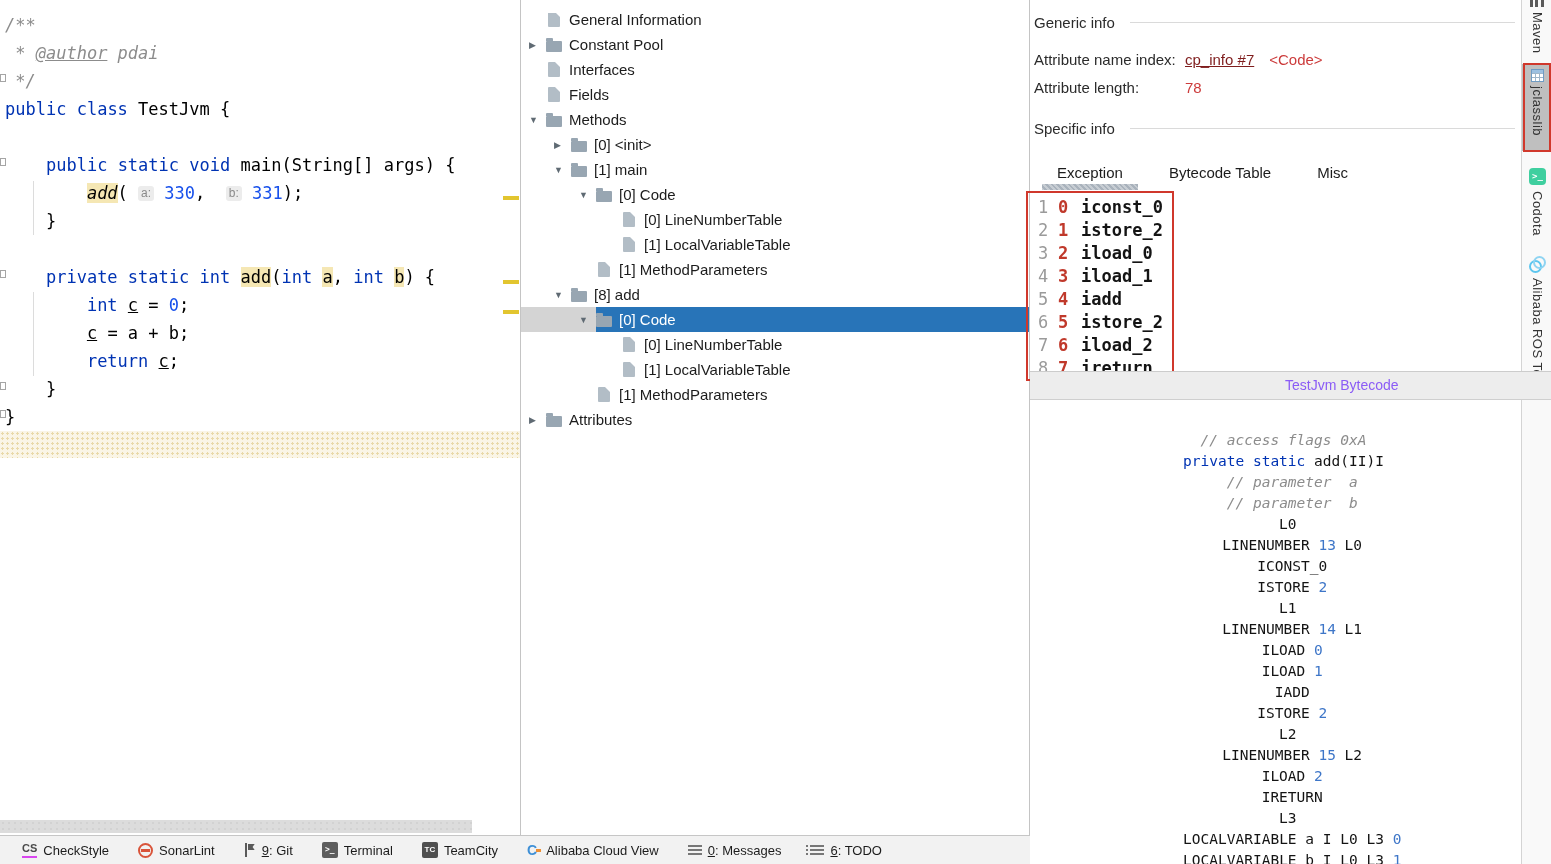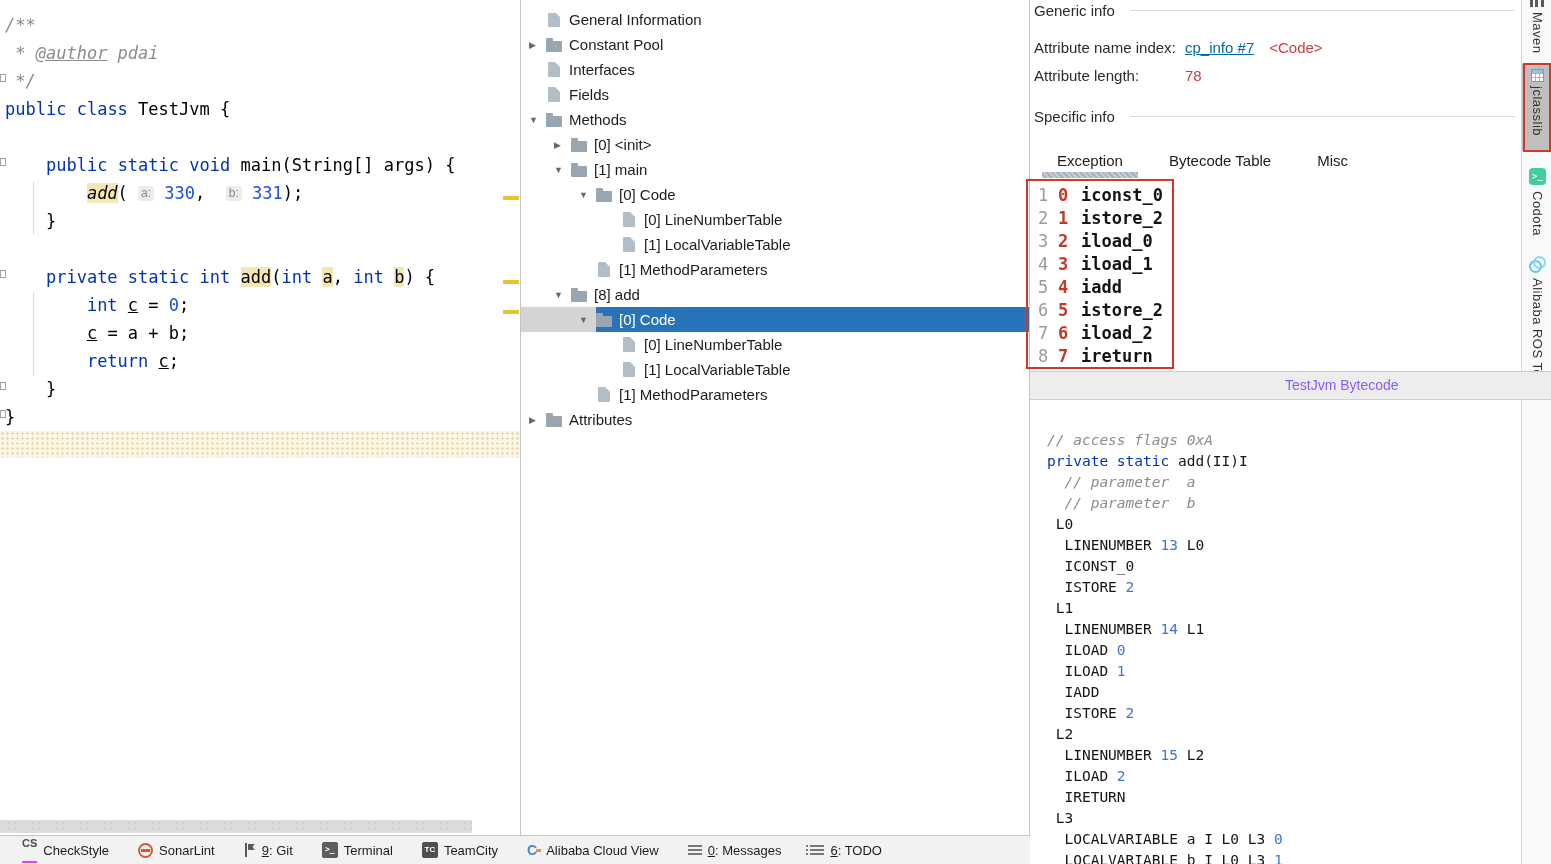--- a/index.html
+++ b/index.html
@@ -45,28 +45,28 @@
   .icon-folder { width:16px; height:11px; background:#98a6b2; border-radius:1px; position:relative;
                  margin:3px 7px 0 0; flex:none; }
   .icon-folder::before { content:""; position:absolute; top:-3px; left:0; width:7px; height:3px;
                          background:#98a6b2; border-radius:1px 1px 0 0; }
   .icon-doc { width:12px; height:15px; background:#b2bdc6; position:relative; margin:0 9px 0 2px;
               flex:none; border-radius:1px; }
   .icon-doc::before { content:""; position:absolute; right:0; top:0; width:0; height:0;
                       border-top:5px solid #fff; border-left:5px solid transparent; }
 
   
-  #detail { position:absolute; left:1030px; top:0; width:491px; height:446px; background:#fff; }
+  #detail { position:absolute; left:1030px; top:12px; width:491px; height:446px; background:#fff; }
   .sechead { display:flex; align-items:center; font-size:15px; color:#2b2b2b; }
   .sechead::after { content:""; flex:1; height:1px; background:#dadada; margin-left:15px; margin-right:4px; }
   #ghead { position:absolute; top:2px; left:4px; right:2px; }
   #shead { position:absolute; top:108px; left:4px; right:2px; }
   .grow { position:absolute; left:4px; font-size:15px; color:#2b2b2b; }
   .grow .glabel { display:inline-block; width:151px; }
-  .glink { color:#0369a1; text-decoration:underline;text-align:right; }
+  .glink { color:#7f1d1d; text-decoration:underline;text-align:right; }
   .gtag  { color:#cc3b3b; margin-left:15px; }
   .gval  { color:#cc3b3b; }
   #tabs { position:absolute; top:149px; left:12px; display:flex; }
   .tab { font-size:15px; color:#1c1c1c; padding:3px 15px 9px; margin-right:16px; position:relative; }
   .tab.selected::after { content:""; position:absolute; left:0; right:0; bottom:0; height:6px;
                          background:#a9b2bc;
                          background-image:repeating-linear-gradient(45deg, rgba(255,255,255,.35) 0 2px, transparent 2px 4px); }
   #bytecode-rows { position:absolute; top:184px; left:8px; font:17px/23px "DejaVu Sans Mono", monospace; }
   .brow { display:flex; height:23px; }
   .bl { color:#9a9a9a; width:11px; }
@@ -76,21 +76,21 @@
                      border:2px solid #d0382c; pointer-events:none; }
 
   
   #subpanel-header { position:absolute; left:1030px; top:371px; width:521px; height:29px;
                      background:#ededed; border-top:1px solid #cccccc; border-bottom:1px solid #cfcfcf;
                      z-index:5; }
   #subpanel-header span { position:absolute; left:255px; top:5px; font-size:14px; color:#8b5cf6; }
   #subpanel { position:absolute; left:1030px; top:401px; width:490px; height:463px; background:#fff;
               overflow:hidden; }
   #subcode { padding:29px 0 0 17px; font:14.5px/21px "DejaVu Sans Mono", monospace; white-space:pre; color:#141414; }
-  .sub-line { height:21px; }
+  .sub-line { height:21px;text-align:center; }
   .sc { color:#8c8c8c; font-style:italic; }
   .sk { color:#0033b3; }
   .sn { color:#3e76c8; }
   .sp { color:#141414; }
 
   
   #stripe { position:absolute; left:1521px; top:0; width:30px; height:864px; background:#f9f9f9;
             border-left:1px solid #d4d4d4; }
   .vtext { writing-mode:vertical-rl; font-size:13px; color:#333; letter-spacing:.5px; }
   #maven-icon { position:absolute; top:0; left:8px; width:14px; height:7px;
@@ -116,21 +116,21 @@
   #ali-label { position:absolute; top:278px; left:8px; }
 
   
   #status { position:absolute; left:0; top:835px; width:1030px; height:29px; background:#f2f2f2;
             border-top:1px solid #c6c6c6; display:flex; align-items:center; font-size:13px; color:#1c1c1c; }
   .sitem { display:flex; align-items:center; margin-left:29px; white-space:pre; }
   .sitem:first-child { margin-left:22px; }
   .sitem .sicon { margin-right:6px; flex:none; }
   .u-num { text-decoration:underline; }
   .icon-checkstyle { font:bold 11px/11px "Liberation Sans", sans-serif; color:#4a4a4a;
-                     border-bottom:2px solid #d946ef; padding-bottom:12px; }
+                     border-bottom:2px solid #d946ef; padding-bottom:2px; }
   .icon-sonarlint { width:15px; height:15px; border:2px solid #d9543a; border-radius:50%; position:relative; }
   .icon-sonarlint::before { content:""; position:absolute; left:1px; right:1px; top:4px; height:3px; background:#d9543a; }
   .icon-git-flag { width:12px; height:14px; position:relative; }
   .icon-git-flag::before { content:""; position:absolute; left:1px; top:0; width:2px; height:14px; background:#5a5a5a; }
   .icon-git-flag::after { content:""; position:absolute; left:4px; top:1px; width:7px; height:6px; background:#5a5a5a;
                           clip-path:polygon(0 0,100% 0,70% 50%,100% 100%,0 100%); }
   .icon-terminal, .icon-teamcity { width:16px; height:16px; background:#5d5d5d; border-radius:2px;
        color:#fff; text-align:center; font:bold 8px/16px "DejaVu Sans Mono", monospace; }
   .icon-teamcity { background:#4f4f4f; font-family:"Liberation Sans", sans-serif; }
   .icon-alibaba-cloud { color:#3d8fd6; font:bold 14px/14px "Liberation Sans", sans-serif; position:relative;

